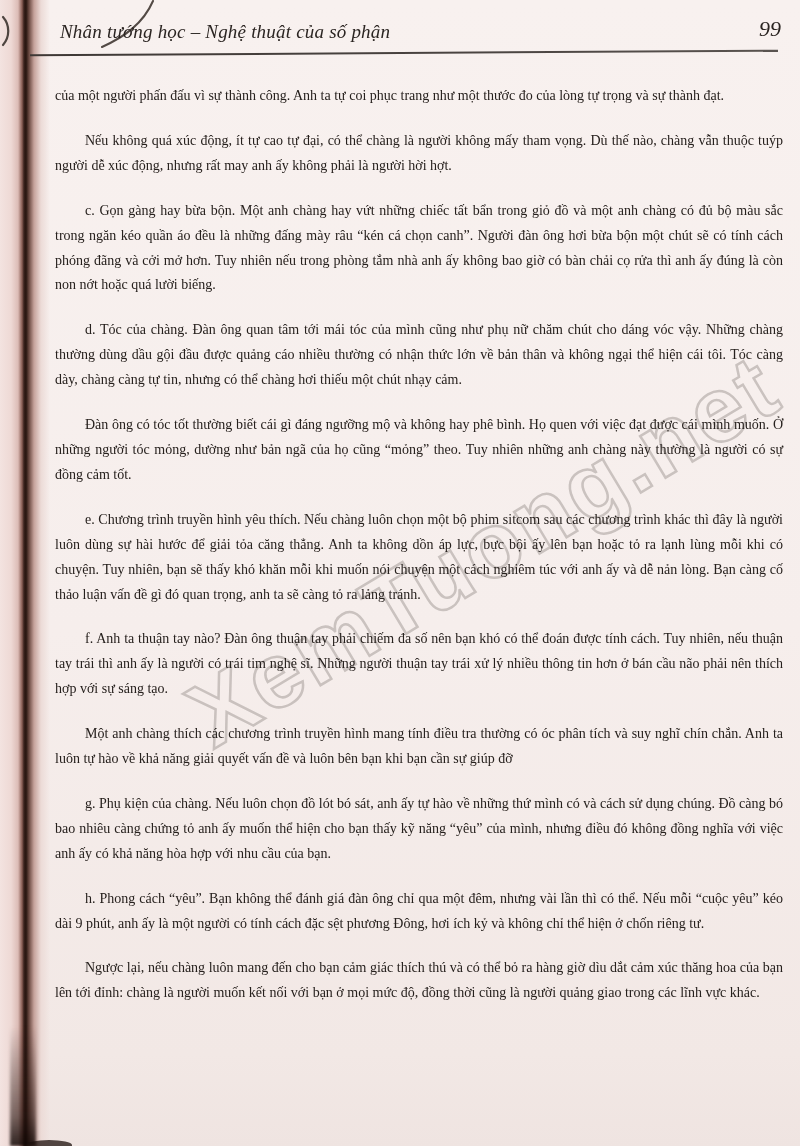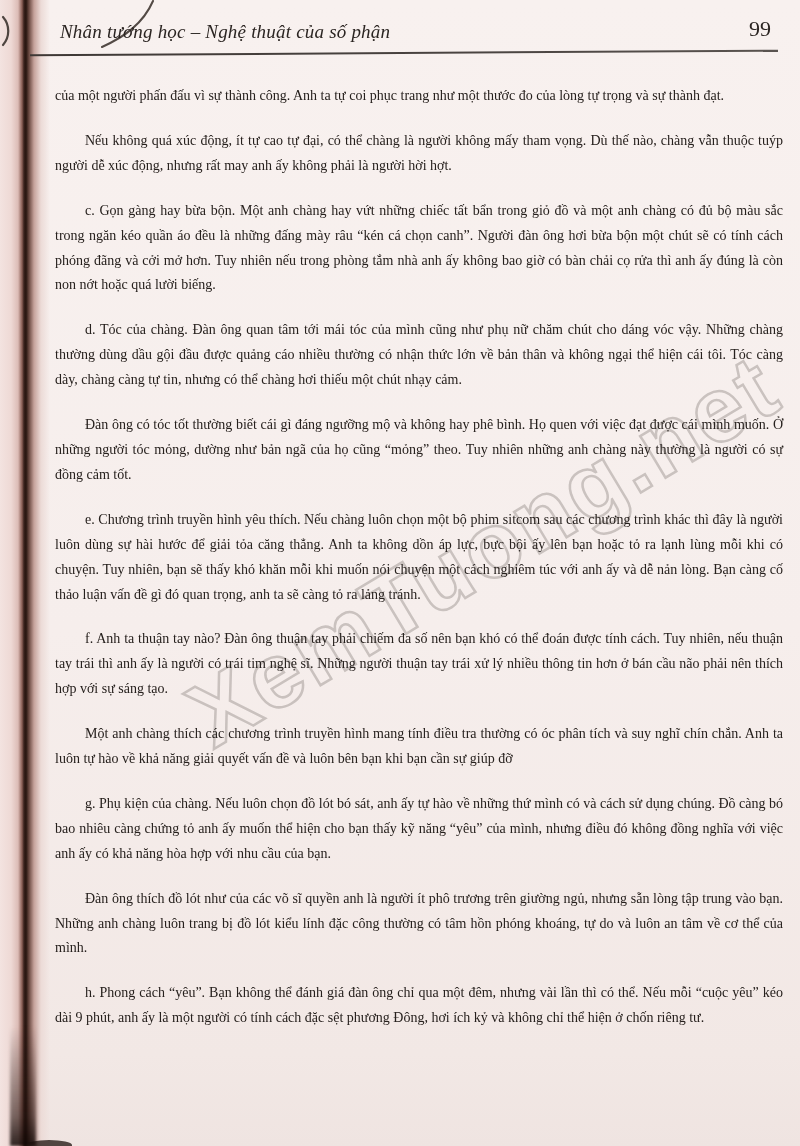--- a/index.html
+++ b/index.html
@@ -25,21 +25,21 @@
   .bottom-smudge{
     position:absolute;left:26px;bottom:0;width:46px;height:6px;
     background:#1d100c;border-radius:60% 60% 0 0/100% 100% 0 0;opacity:.75;filter:blur(.5px);
   }
   
   .header-title{
     position:absolute;left:60px;top:21px;
     font-style:italic;font-size:19px;letter-spacing:.2px;color:#2b2522;
   }
   .page-number{
-    position:absolute;right:29px;top:16px;font-size:22px;color:#2b2522;
+    position:absolute;right:19px;top:16px;font-size:22px;color:#2b2522;font-style:italic;
   }
   .rule{
     position:absolute;left:30px;right:22px;top:52px;height:2px;
     background:linear-gradient(90deg,#3e3835 0%,#4a4441 60%,#5a5450 100%);
     transform:rotate(-0.35deg);
   }
   
   .pen-marks{position:absolute;left:0;top:0;pointer-events:none;}
   
   .watermark{
@@ -82,17 +82,17 @@
   <div class="content">
     <p>của một người phấn đấu vì sự thành công. Anh ta tự coi phục trang như một thước đo của lòng tự trọng và sự thành đạt.</p>
     <p class="indent">Nếu không quá xúc động, ít tự cao tự đại, có thể chàng là người không mấy tham vọng. Dù thế nào, chàng vẫn thuộc tuýp người dễ xúc động, nhưng rất may anh ấy không phải là người hời hợt.</p>
     <p class="indent">c. Gọn gàng hay bừa bộn. Một anh chàng hay vứt những chiếc tất bẩn trong giỏ đồ và một anh chàng có đủ bộ màu sắc trong ngăn kéo quần áo đều là những đấng mày râu “kén cá chọn canh”. Người đàn ông hơi bừa bộn một chút sẽ có tính cách phóng đãng và cởi mở hơn. Tuy nhiên nếu trong phòng tắm nhà anh ấy không bao giờ có bàn chải cọ rửa thì anh ấy đúng là còn non nớt hoặc quá lười biếng.</p>
     <p class="indent">d. Tóc của chàng. Đàn ông quan tâm tới mái tóc của mình cũng như phụ nữ chăm chút cho dáng vóc vậy. Những chàng thường dùng dầu gội đầu được quảng cáo nhiều thường có nhận thức lớn về bản thân và không ngại thể hiện cái tôi. Tóc càng dày, chàng càng tự tin, nhưng có thể chàng hơi thiếu một chút nhạy cảm.</p>
     <p class="indent">Đàn ông có tóc tốt thường biết cái gì đáng ngưỡng mộ và không hay phê bình. Họ quen với việc đạt được cái mình muốn. Ở những người tóc mỏng, dường như bản ngã của họ cũng “mỏng” theo. Tuy nhiên những anh chàng này thường là người có sự đồng cảm tốt.</p>
     <p class="indent">e. Chương trình truyền hình yêu thích. Nếu chàng luôn chọn một bộ phim sitcom sau các chương trình khác thì đây là người luôn dùng sự hài hước để giải tỏa căng thẳng. Anh ta không dồn áp lực, bực bội ấy lên bạn hoặc tỏ ra lạnh lùng mỗi khi có chuyện. Tuy nhiên, bạn sẽ thấy khó khăn mỗi khi muốn nói chuyện một cách nghiêm túc với anh ấy và dễ nản lòng. Bạn càng cố thảo luận vấn đề gì đó quan trọng, anh ta sẽ càng tỏ ra lảng tránh.</p>
     <p class="indent">f. Anh ta thuận tay nào? Đàn ông thuận tay phải chiếm đa số nên bạn khó có thể đoán được tính cách. Tuy nhiên, nếu thuận tay trái thì anh ấy là người có trái tim nghệ sĩ. Những người thuận tay trái xử lý nhiều thông tin hơn ở bán cầu não phải nên thích hợp với sự sáng tạo.</p>
     <p class="indent">Một anh chàng thích các chương trình truyền hình mang tính điều tra thường có óc phân tích và suy nghĩ chín chắn. Anh ta luôn tự hào về khả năng giải quyết vấn đề và luôn bên bạn khi bạn cần sự giúp đỡ</p>
     <p class="indent">g. Phụ kiện của chàng. Nếu luôn chọn đồ lót bó sát, anh ấy tự hào về những thứ mình có và cách sử dụng chúng. Đồ càng bó bao nhiêu càng chứng tỏ anh ấy muốn thể hiện cho bạn thấy kỹ năng “yêu” của mình, nhưng điều đó không đồng nghĩa với việc anh ấy có khả năng hòa hợp với nhu cầu của bạn.</p>
-    <p class="indent">Đàn ông thích đồ lót như của các võ sĩ quyền anh là người ít phô trương trên giường ngủ, nhưng sẵn lòng tập trung vào bạn. Những anh chàng luôn trang bị đồ lót kiểu lính đặc công thường có tâm hồn phóng khoáng, tự do và luôn an tâm về cơ thể của mình.</p>
     <p class="indent">h. Phong cách “yêu”. Bạn không thể đánh giá đàn ông chỉ qua một đêm, nhưng vài lần thì có thể. Nếu mỗi “cuộc yêu” kéo dài 9 phút, anh ấy là một người có tính cách đặc sệt phương Đông, hơi ích kỷ và không chỉ thể hiện ở chốn riêng tư.</p>
+    <p class="indent">Ngược lại, nếu chàng luôn mang đến cho bạn cảm giác thích thú và có thể bỏ ra hàng giờ dìu dắt cảm xúc thăng hoa của bạn lên tới đỉnh: chàng là người muốn kết nối với bạn ở mọi mức độ, đồng thời cũng là người quảng giao trong các lĩnh vực khác.</p>
   </div>
 
 </div>
 
 </body></html>

